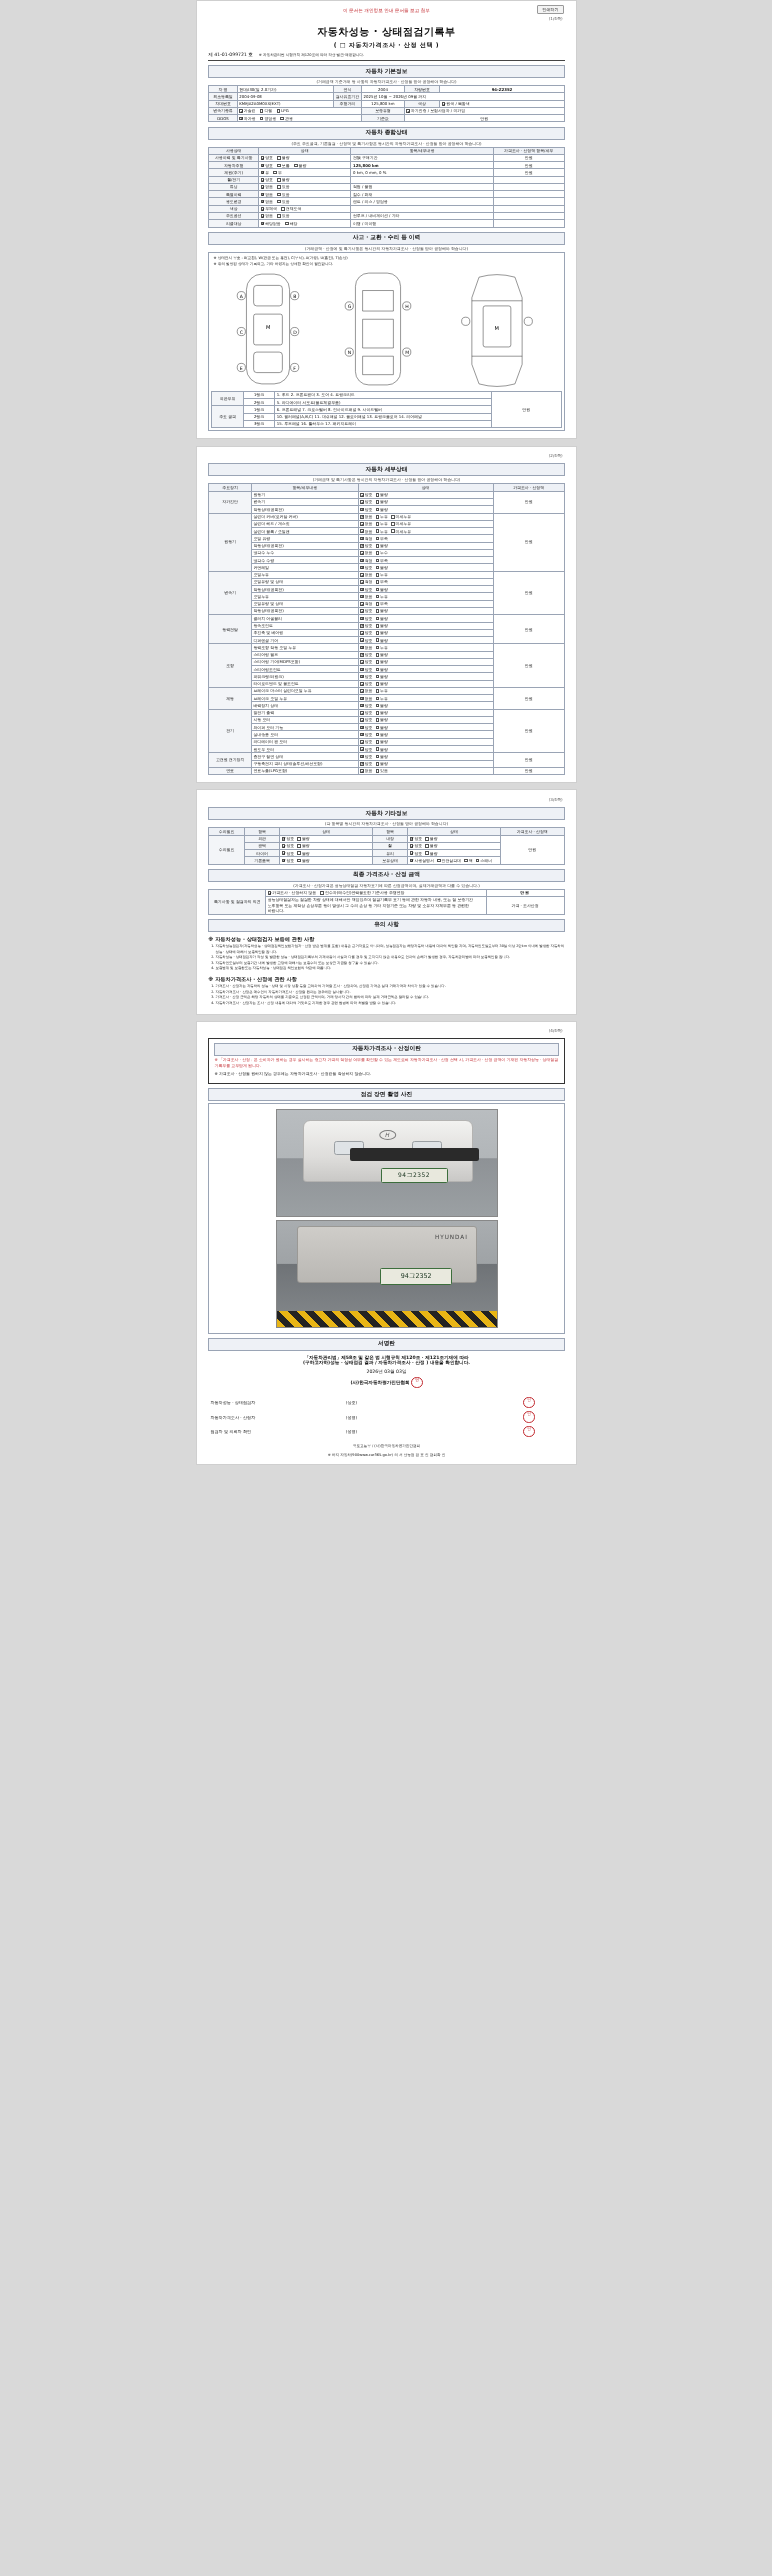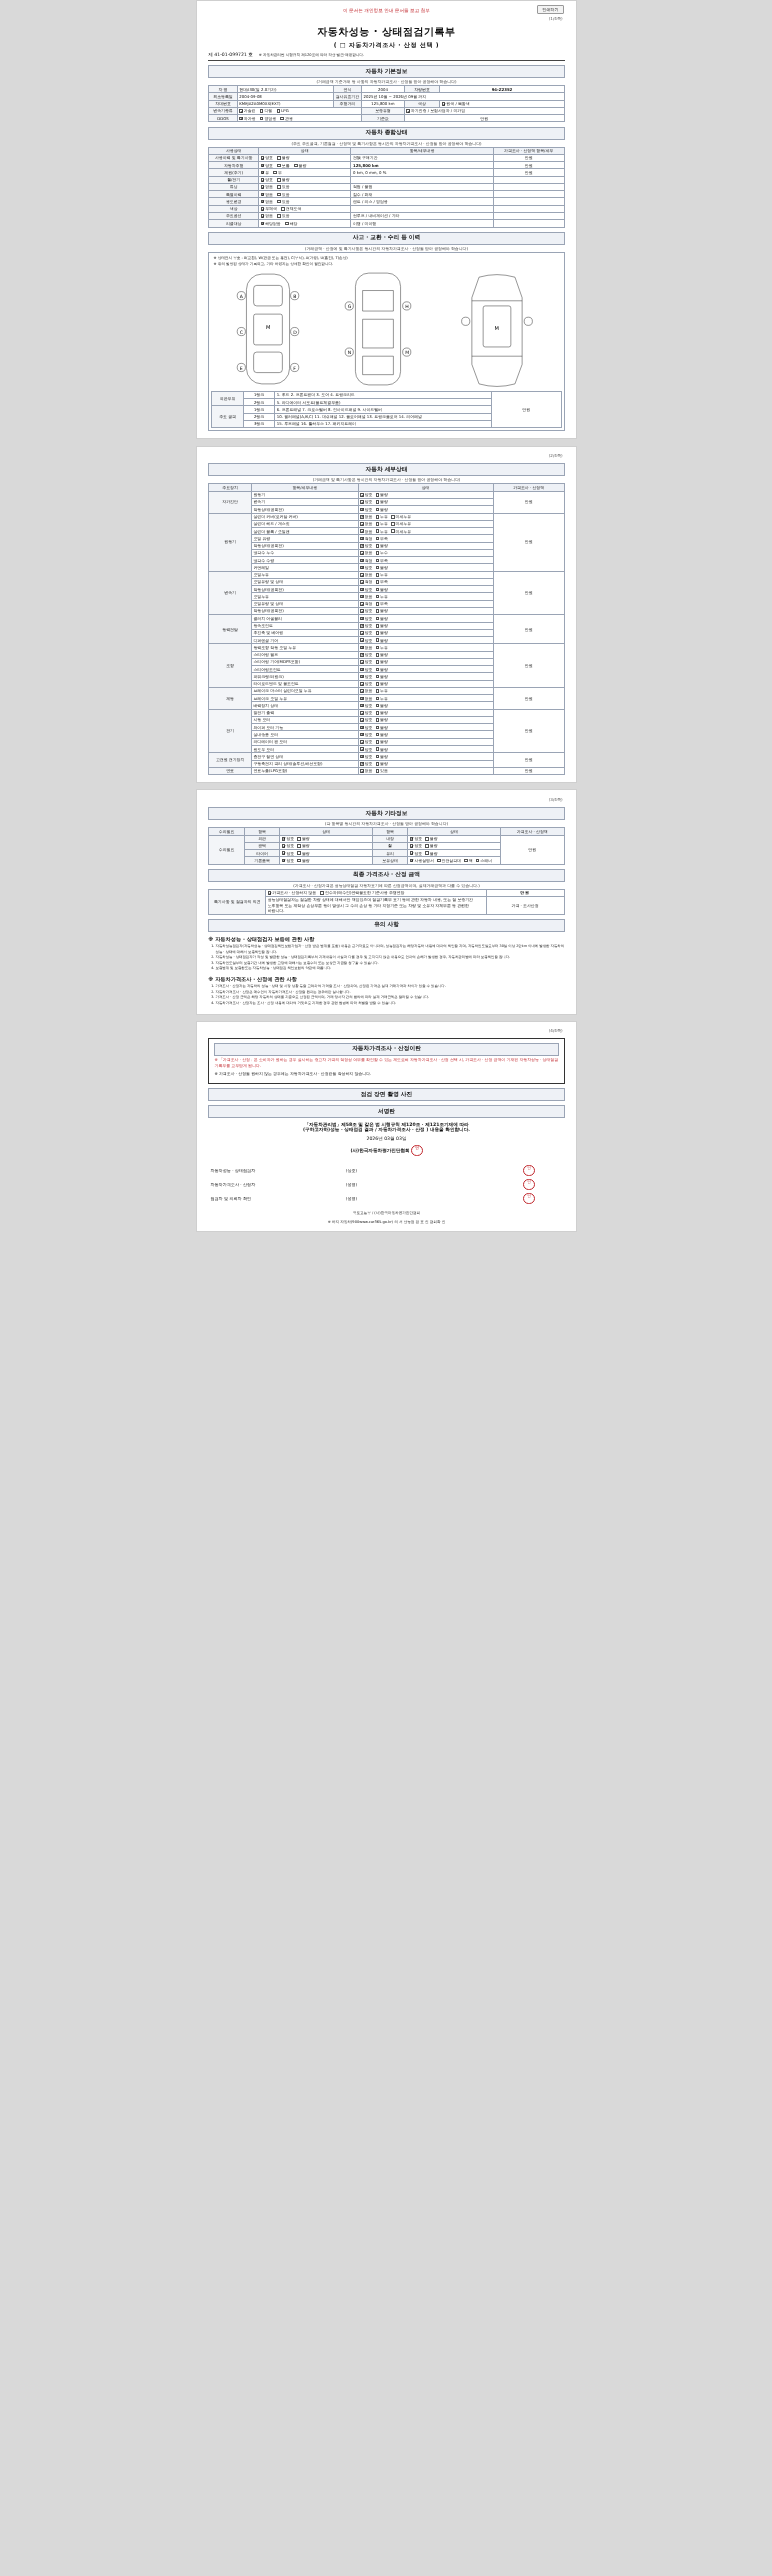--- a/index.html
+++ b/index.html
@@ -702,20 +702,38 @@
 <div class="page">
   <div class="pagemark">(4/4쪽)</div>
 
   <div class="warnbox">
     <div class="section-head" style="margin-top:0">자동차가격조사 · 산정이란</div>
     <p class="red">※ 「가격조사 · 산정」은 소비자가 원하는 경우 실시하는 중고차 가격의 적정성 여부를 확인할 수 있는 제도로써 자동차가격조사 · 산정 선택 시, 가격조사 · 산정 금액이 기재된 자동차성능 · 상태점검기록부를 교부받게 됩니다.</p>
     <p>※ 가격조사 · 산정을 원하지 않는 경우에는 자동차가격조사 · 산정란을 작성하지 않습니다.</p>
   </div>
 
   <div class="section-head">점검 장면 촬영 사진</div>
+  <div class="photo-box">
+    <div class="photo p1">
+      <div class="car-front">
+        <div class="logo-h">H</div>
+        <div class="lamp lt"></div>
+        <div class="lamp rt"></div>
+        <div class="grille"></div>
+        <div class="plate">94그2352</div>
+      </div>
+    </div>
+    <div class="photo p2">
+      <div class="rear-body">
+        <div class="kia">HYUNDAI</div>
+        <div class="rear-plate">94그2352</div>
+      </div>
+      <div class="bumper-stripe"></div>
+    </div>
+  </div>
 
   <div class="section-head">서명란</div>
   <div class="center" style="padding:4.1px 0">
     <div class="bold">「자동차관리법」제58조 및 같은 법 시행규칙 제120조 · 제121조기재에 따라</div>
     <div class="bold">(구하고자하)성능 · 상태점검 결과 / 자동차가격조사 · 산정 ) 내용을 확인합니다.</div>
     <div style="margin-top:4.1px">2026년 03월 03일</div>
     <div style="margin-top:3.1px" class="bold">
       <span>(사)한국자동차평가진단협회</span>
       <span class="stamp">인</span>
     </div>

